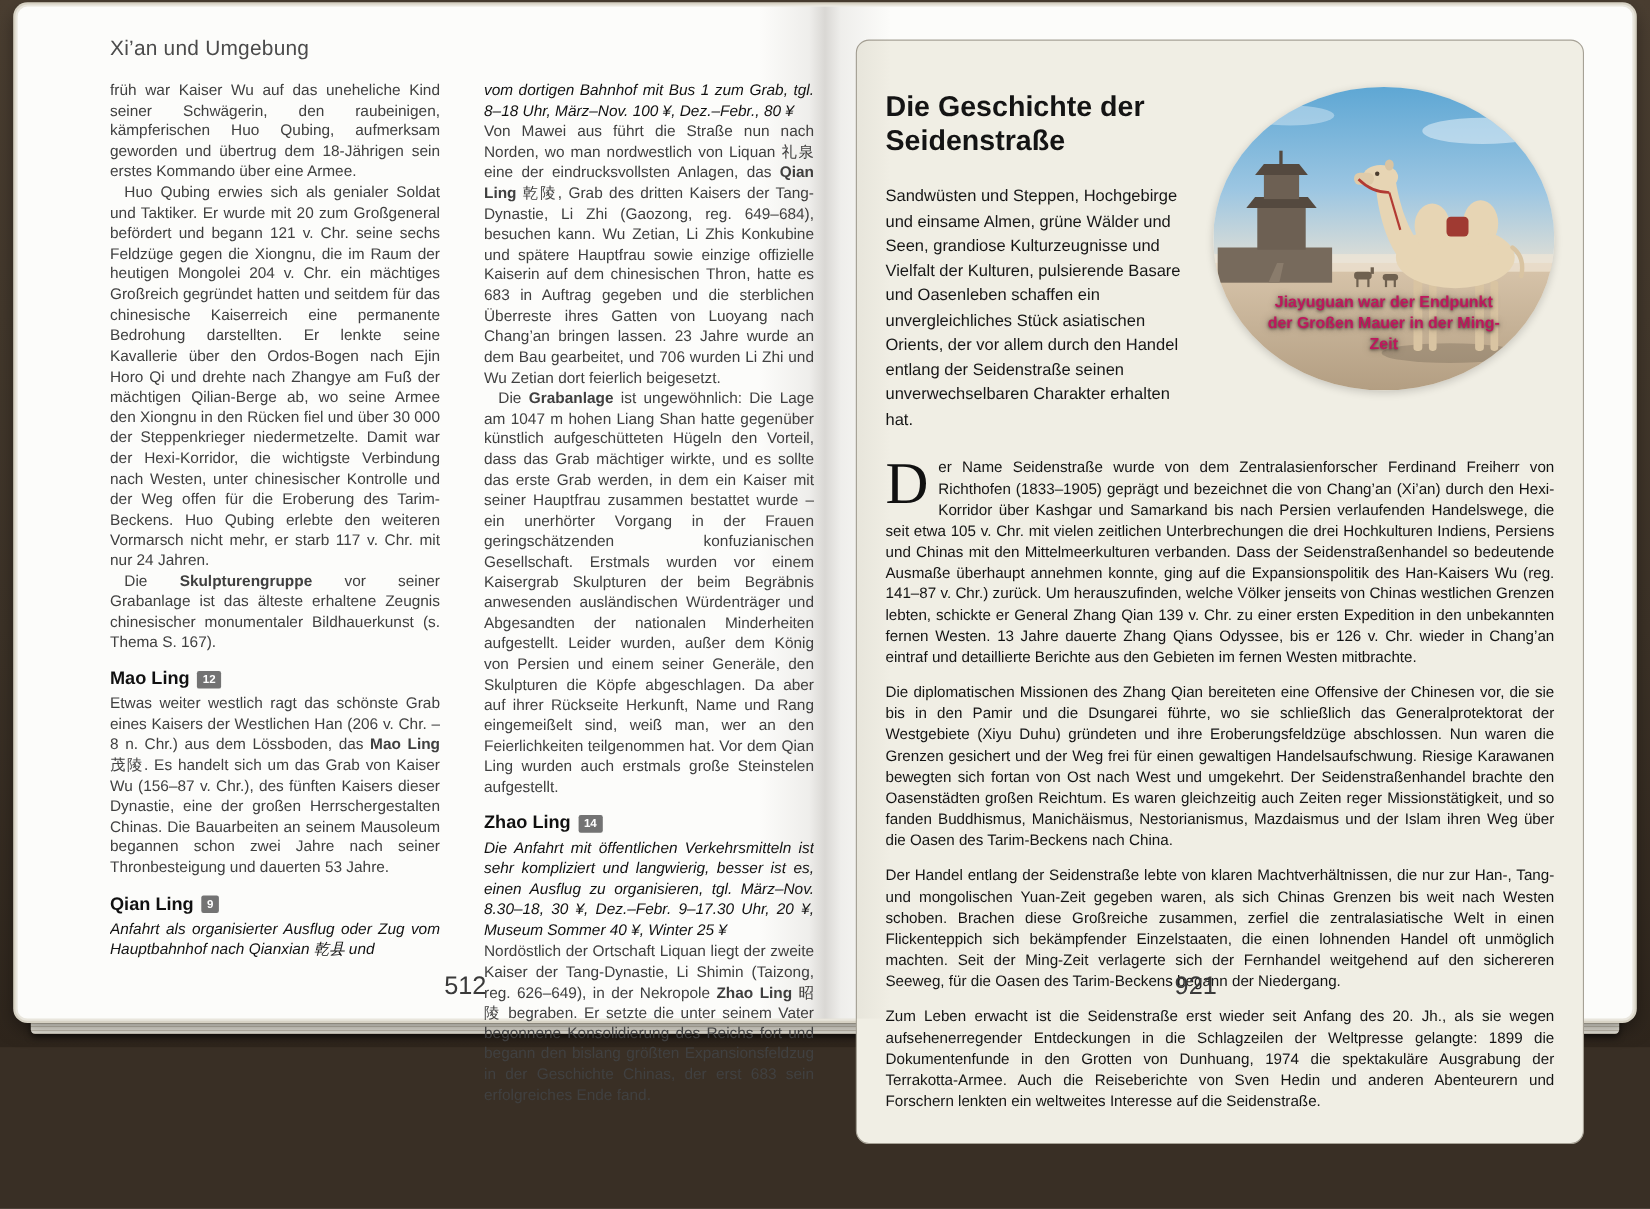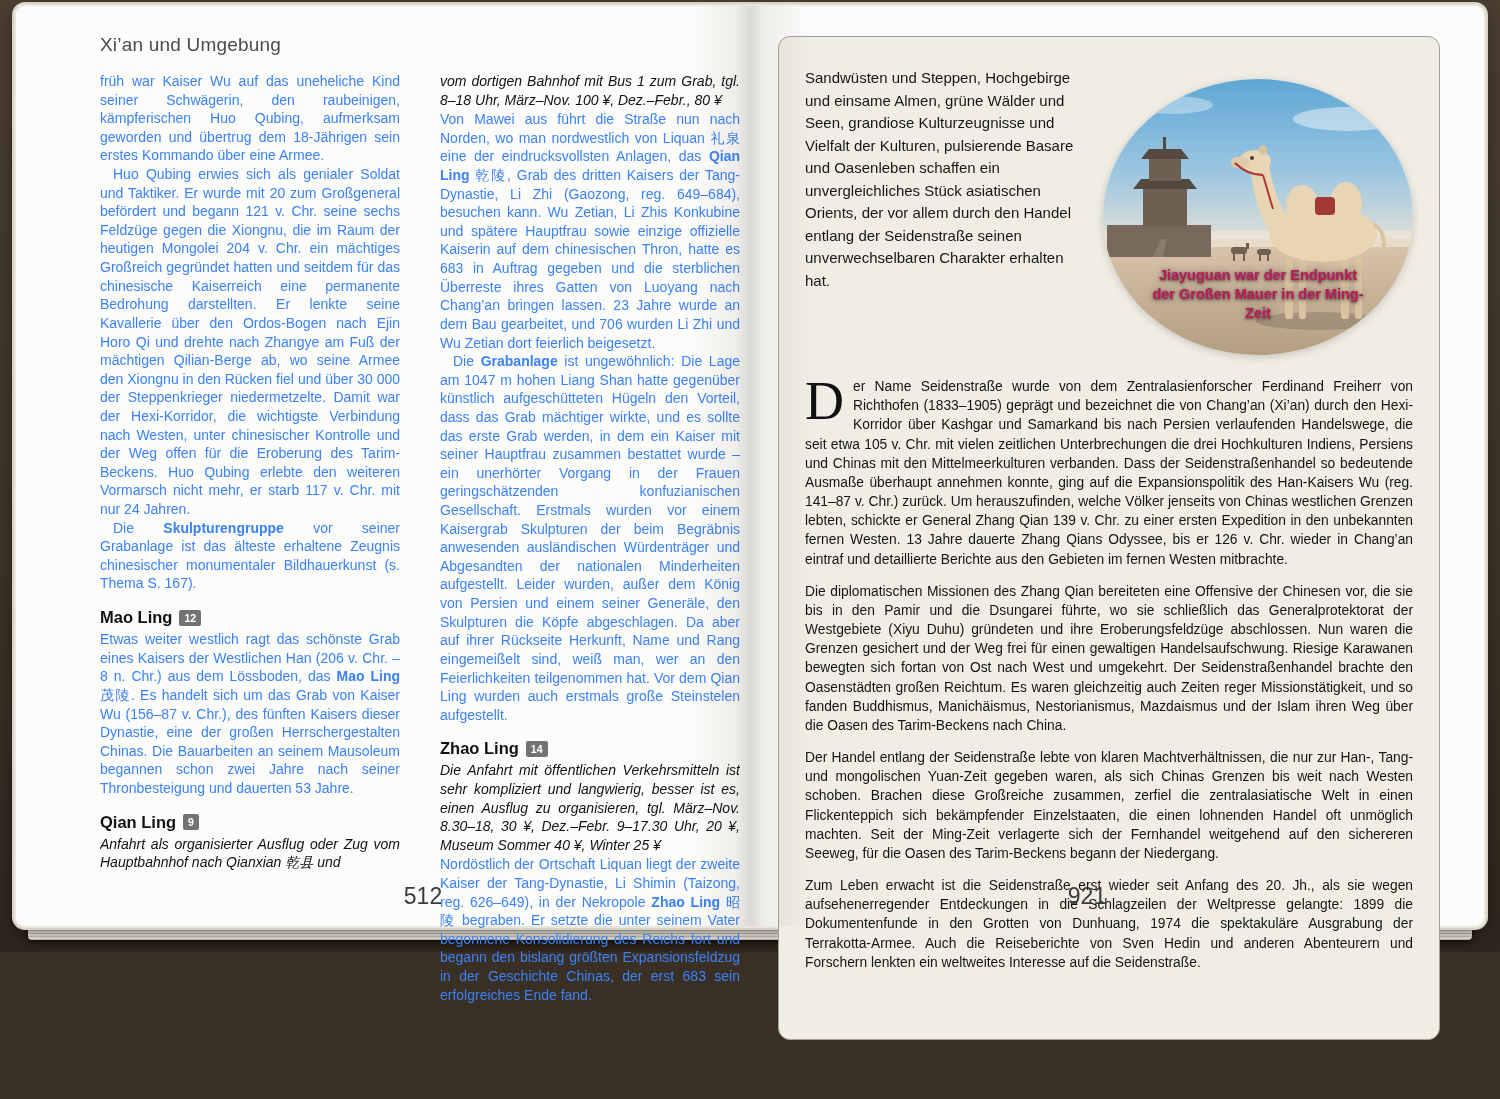--- a/index.html
+++ b/index.html
@@ -20,21 +20,21 @@
          pointer-events:none;z-index:5;}
   .page{position:absolute;top:0;height:100%;}
   .page-left{left:0;width:734px;}
   .page-right{right:0;width:734px;}
 
   
   .lp-inner{position:absolute;left:84px;top:28px;width:646px;}
   .running-header{font-size:19px;color:#4b4b4b;letter-spacing:.2px;margin:0 0 16px 0;font-weight:400;}
   .cols{display:flex;gap:40px;}
   .col{width:300px;height:952px;overflow:hidden;}
-  .body-p{margin:0;font-size:14px;line-height:1.33;color:#3b82f6;text-align:justify;
+  .body-p{margin:0;font-size:14px;line-height:1.33;color:#404040;text-align:justify;
           hyphens:auto;-webkit-hyphens:auto;}
   .indent{text-indent:13px;}
   .b{font-weight:700;}
   .access{margin:0 0 1px 0;font-size:14px;line-height:1.33;color:#111;font-style:italic;text-align:justify;}
   .sec-h{display:flex;align-items:center;gap:7px;margin:15px 0 3px 0;font-size:16.5px;font-weight:700;color:#111;}
   .badge{display:inline-block;background:#737373;color:#fff;font-style:normal;
          font-size:10.5px;font-weight:700;line-height:14px;padding:1px 5px;border-radius:2px;}
   .page-num{position:absolute;bottom:16px;font-size:23px;color:#3a3a3a;text-align:center;}
   .page-num.left{left:84px;width:646px;}
   .page-num.right{left:28px;width:618px;}
@@ -107,20 +107,21 @@
         </div>
       </div>
       <div class="page-num left">512</div>
     </div>
 
     <div class="page page-right">
       <div class="silk-box">
 
         <div class="box-top">
           <div class="box-top-left">
+            <h1 class="box-title">Die Geschichte der Seidenstraße</h1>
             <p class="box-intro">Sandwüsten und Steppen, Hochgebirge und einsame Almen, grüne Wälder und Seen, grandiose Kulturzeugnisse und Vielfalt der Kulturen, pulsierende Basare und Oasenleben schaffen ein unvergleichliches Stück asiatischen Orients, der vor allem durch den Handel entlang der Seidenstraße seinen unverwechselbaren Charakter erhalten hat.</p>
           </div>
 
           <div class="camel-photo">
             <svg viewBox="0 0 310 276" preserveAspectRatio="xMidYMid slice">
               <defs>
                 <linearGradient id="sky" x1="0" y1="0" x2="0" y2="1">
                   <stop offset="0" stop-color="#5ea7d4"></stop>
                   <stop offset="0.55" stop-color="#9cc6e2"></stop>
                   <stop offset="1" stop-color="#e9e2d4"></stop>

